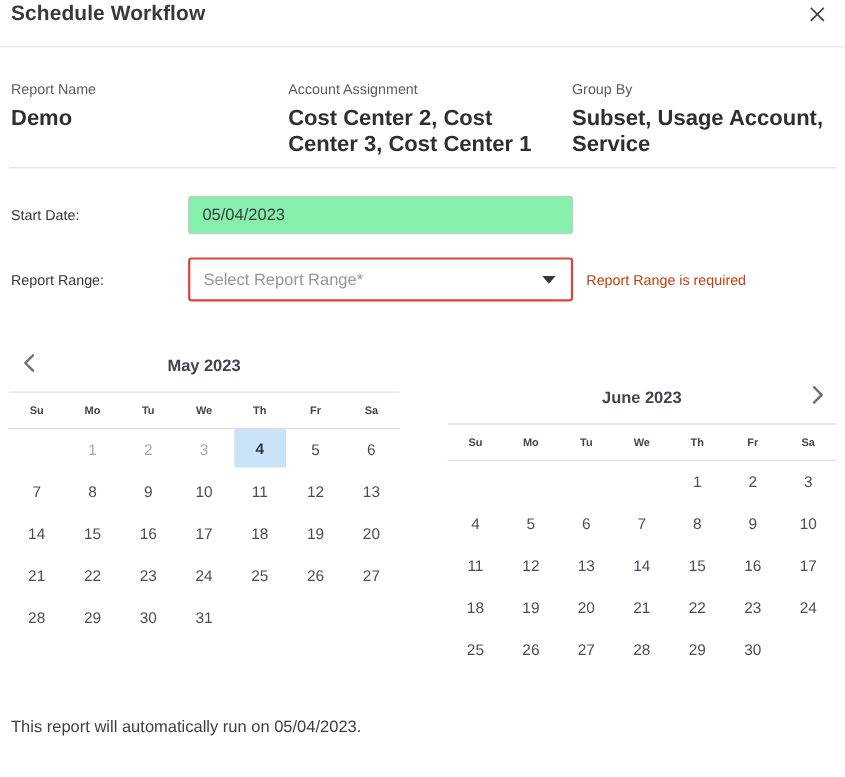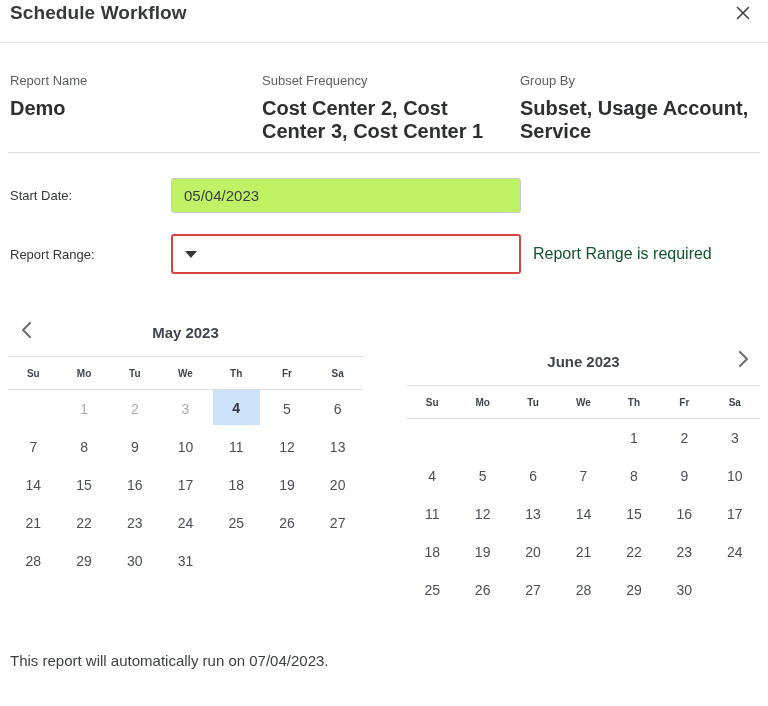--- a/index.html
+++ b/index.html
@@ -40,37 +40,37 @@
   .form-row { display: flex; align-items: center; }
   .row-start { margin-top: 25px; }
   .row-range { margin-top: 21px; }
   .row-repeat { margin-top: 22px; }
   .form-label { width: 161px; font-size: 13px; color: #33363a; }
   .text-input {
     width: 350px; height: 35px;
     border: 1px solid #c8c9cb; border-radius: 3px;
     font-family: "Liberation Sans", sans-serif;
     font-size: 15px; color: #3a3d40; padding: 0 12px;
-    outline: none; background: #bef264;
+    outline: none; background: #86efac;
   }
   .select-box {
     width: 350px; height: 38px;
     border: 1px solid #c8c9cb; border-radius: 3px;
     background: #fff; cursor: pointer;
     display: flex; align-items: center; justify-content: space-between;
     padding: 0 14px 0 12px;
   }
   .select-box.error-state { height: 40px; border: 2px solid #d8453e; }
   .select-placeholder { font-size: 15px; color: #94979b; }
   .caret {
     width: 0; height: 0;
     border-left: 6px solid transparent; border-right: 6px solid transparent;
     border-top: 7px solid #35383b;
   }
-  .error-text { margin-left: 12px; font-size: 16px; color: #14532d; }
+  .error-text { margin-left: 12px; font-size: 13px; color: #c2410c; }
 
   
   .calendars { display: flex; margin-top: 43px; }
   .cal-panel { width: 355px; margin-left: 8px; }
   .cal-panel.right { width: 353px; margin-left: 44px; margin-top: 29px; }
   .cal-head {
     position: relative; height: 40px;
     border-bottom: 1px solid #dcdcdc;
   }
   .cal-title {
@@ -123,39 +123,40 @@
       </span>
     </div>
   </div>
 
   <div class="summary">
     <div class="sum-col">
       <div class="sum-label">Report Name</div>
       <div class="sum-value">Demo</div>
     </div>
     <div class="sum-col sum-col-2">
-      <div class="sum-label">Subset Frequency</div>
+      <div class="sum-label">Account Assignment</div>
       <div class="sum-value">Cost Center 2, Cost Center 3, Cost Center 1</div>
     </div>
     <div class="sum-col">
       <div class="sum-label">Group By</div>
       <div class="sum-value">Subset, Usage Account, Service</div>
     </div>
   </div>
 
   <div class="form">
 
     <div class="form-row row-start">
       <div class="form-label">Start Date:</div>
       <input class="text-input" type="text" value="05/04/2023" style="">
     </div>
 
     <div class="form-row row-range">
       <div class="form-label">Report Range:</div>
       <div class="select-box error-state">
+        <span class="select-placeholder">Select Report Range*</span>
         <span class="caret"></span>
       </div>
       <div class="error-text">Report Range is required</div>
     </div>
 
 
   </div>
 
   <div class="calendars">
 
@@ -278,15 +279,15 @@
           <div class="day">27</div>
           <div class="day">28</div>
           <div class="day">29</div>
           <div class="day">30</div>
           <div class="day empty"></div>
         </div>
     </div>
 
   </div>
 
-  <div class="footer-note">This report will automatically run on 07/04/2023.</div>
+  <div class="footer-note">This report will automatically run on 05/04/2023.</div>
 
 </div>
 
 </body></html>

